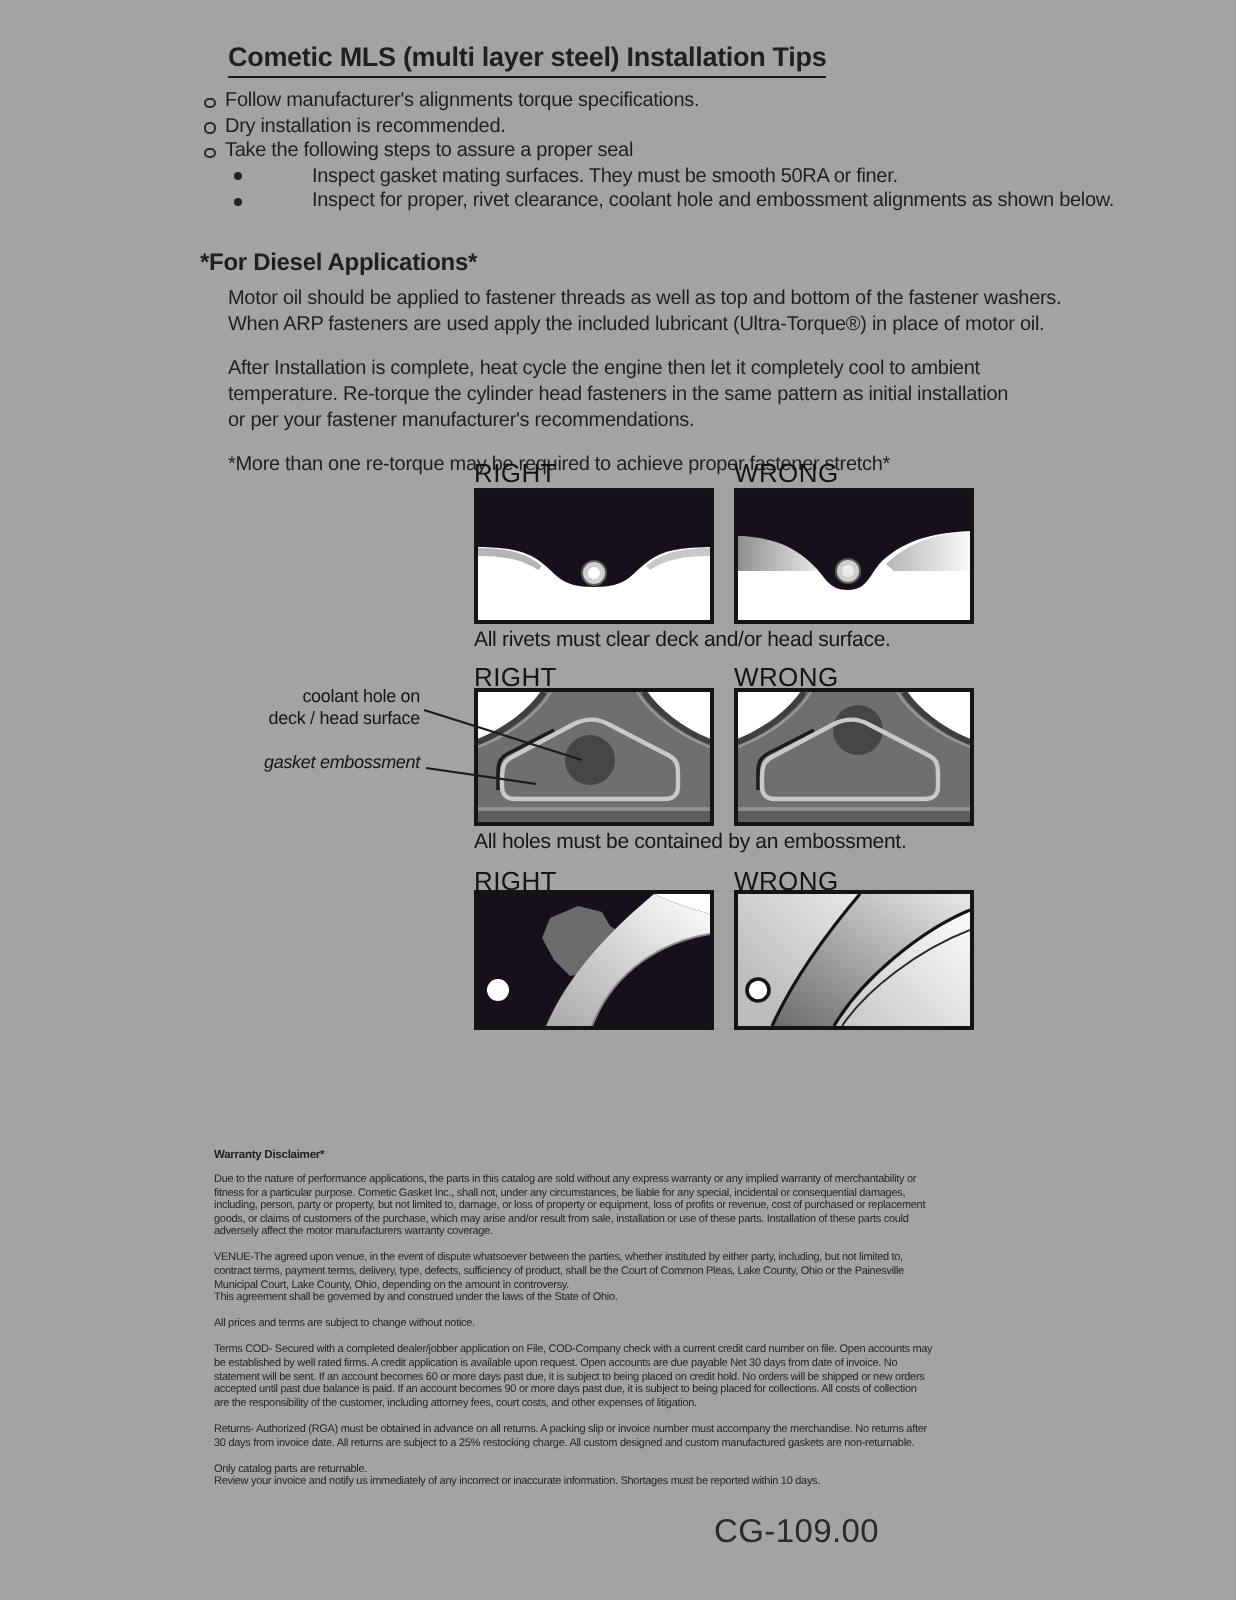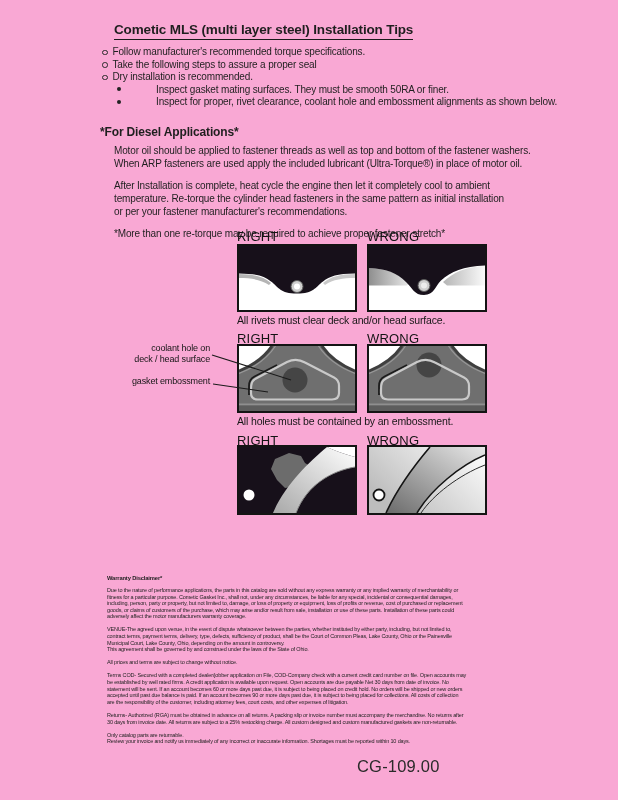--- a/index.html
+++ b/index.html
@@ -1,17 +1,17 @@
 <!DOCTYPE html>
 <html><head>
 <meta charset="utf-8">
 <style>
   html,body{margin:0;padding:0;background:#e8e8e8;}
   .page{
-    position:relative;width:618px;height:800px;background:#f9a8d4;
+    position:relative;width:618px;height:800px;background:#a3a3a3;
     font-family:"Liberation Sans","DejaVu Sans",sans-serif;color:#1f1f1f;
     overflow:hidden;letter-spacing:-0.15px;
   }
   .abs{position:absolute;}
 
   
   .header-block{top:20px;left:100px;width:480px;}
   .title{
     font-size:13.5px;font-weight:bold;display:inline-block;
     border-bottom:1.6px solid #1a1a1a;padding-bottom:2px;margin-left:14px;margin-bottom:6px;
@@ -42,29 +42,29 @@
 </head>
 <body>
 
 <div class="page">
 
   <div class="header-block abs">
     <div class="title">Cometic MLS (multi layer steel) Installation Tips</div>
 
     <div class="blt">
       <span class="marker-o"></span>
-      <span>Follow manufacturer's recommended torque specifications.</span>
+      <span>Follow manufacturer's alignments torque specifications.</span>
+    </div>
+    <div class="blt">
+      <span class="marker-o"></span>
+      <span>Dry installation is recommended.</span>
     </div>
     <div class="blt">
       <span class="marker-o"></span>
       <span>Take the following steps to assure a proper seal</span>
-    </div>
-    <div class="blt">
-      <span class="marker-o"></span>
-      <span>Dry installation is recommended.</span>
     </div>
     <div class="blt sub">
       <span class="marker-f"></span>
       <span>Inspect gasket mating surfaces.  They must be smooth 50RA or finer.</span>
     </div>
     <div class="blt sub">
       <span class="marker-f"></span>
       <span>Inspect for proper, rivet clearance, coolant hole and embossment alignments as shown below.</span>
     </div>
 
@@ -114,21 +114,21 @@
       </svg>
     </div>
 
     <div class="dcaption" style="top:87px;">All rivets must clear deck and/or head surface.</div>
 
     <div class="dlabel" style="left:237px;top:103px;">RIGHT</div>
     <div class="dlabel" style="left:367px;top:103px;">WRONG</div>
 
     <div class="annot" style="left:100px;top:115px;width:110px;">coolant hole on
 deck / head surface</div>
-    <div class="annot" style="left:100px;top:148px;width:110px;">gasket embossment</div>
+    <div class="annot" style="left:100px;top:148px;width:110px;font-style:italic;">gasket embossment</div>
 
     <div class="dbox" style="left:237px;top:116px;">
       <svg width="116" height="65" viewBox="0 0 116 65">
         <rect x="0" y="0" width="116" height="65" fill="#6f6f6f"></rect>
         <rect x="0" y="57.5" width="116" height="2" fill="#8f8f8f"></rect>
         <rect x="0" y="59.5" width="116" height="5.5" fill="#5d5d5d"></rect>
         <path d="M0,0 H33 C27,9 15,19 0,25 Z" fill="#ffffff"></path>
         <path d="M33,0 C27,9 15,19 0,25" stroke="#3f3f3f" stroke-width="3" fill="none"></path>
         <path d="M36.5,0 C30,10 18,20.5 0,27.5" stroke="#989898" stroke-width="1.2" fill="none"></path>
         <path d="M116,0 H83 C89,9 101,19 116,25 Z" fill="#ffffff"></path>

